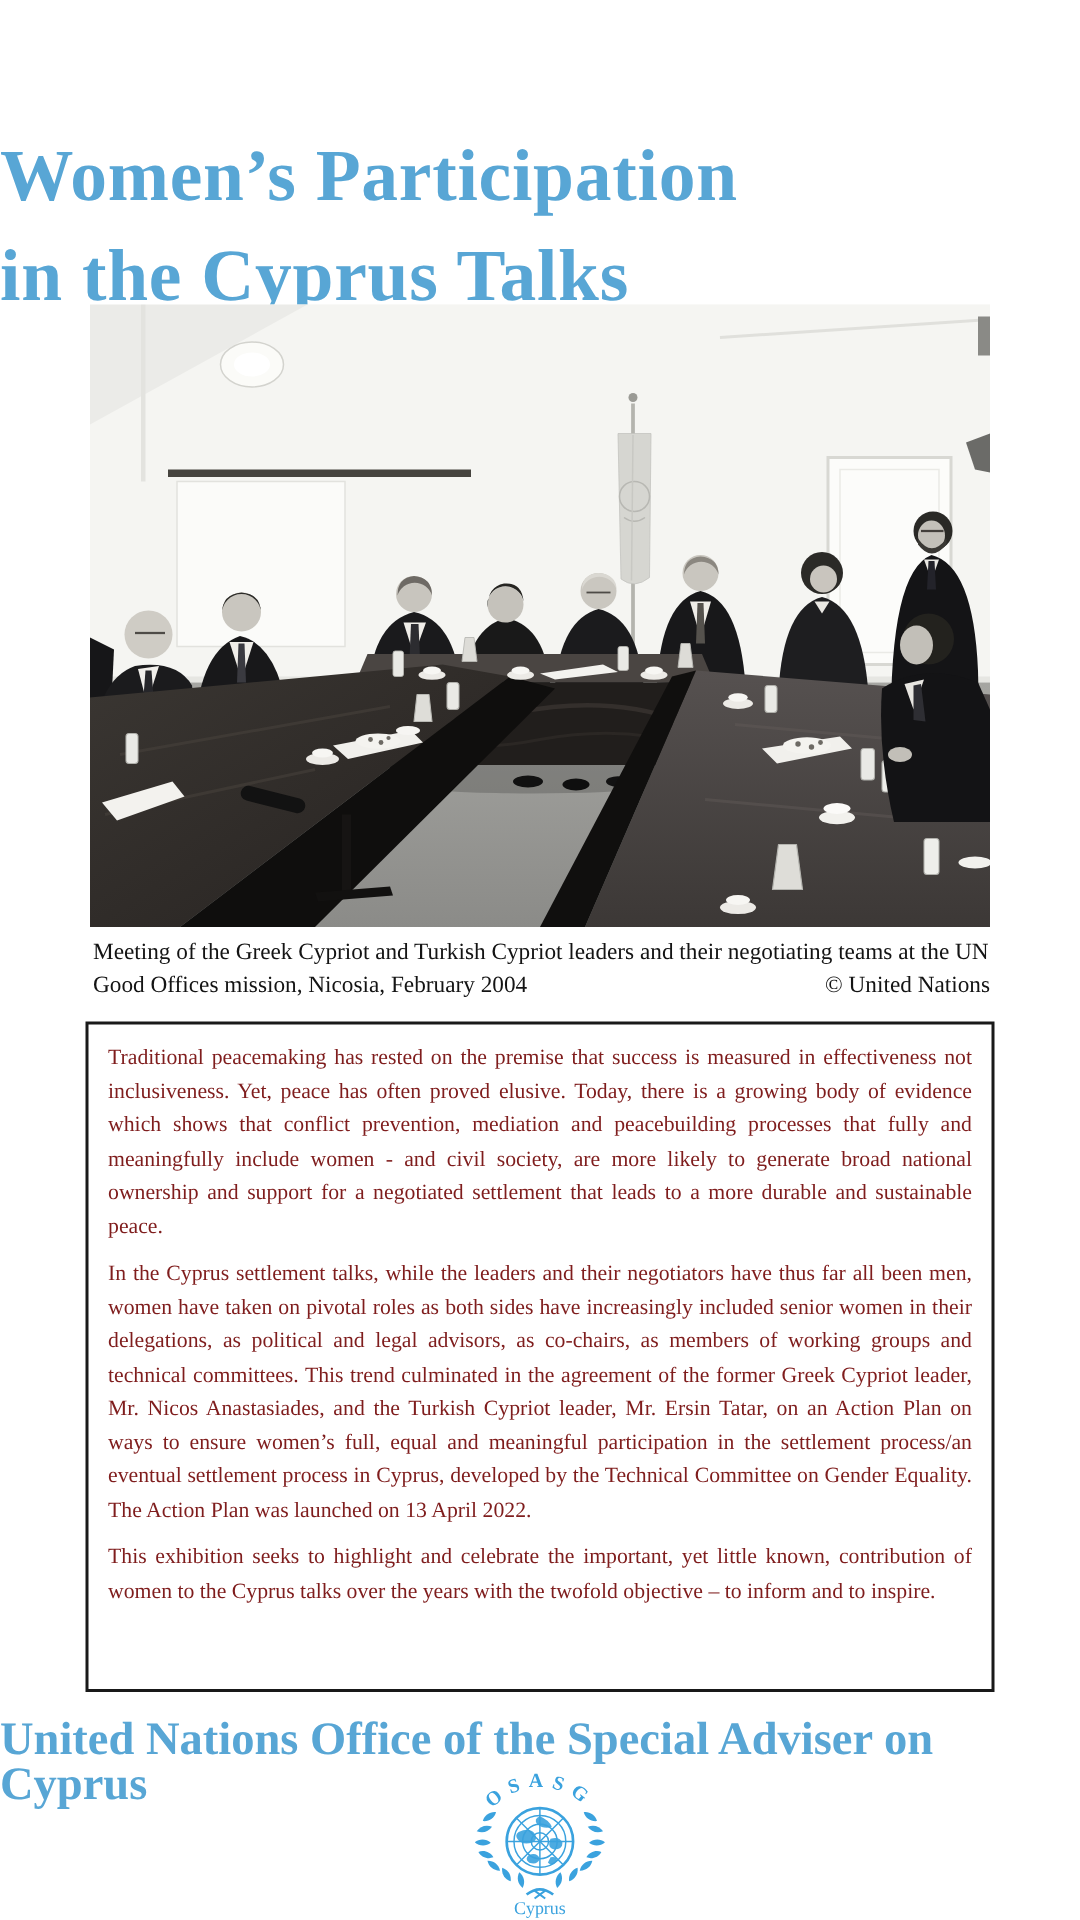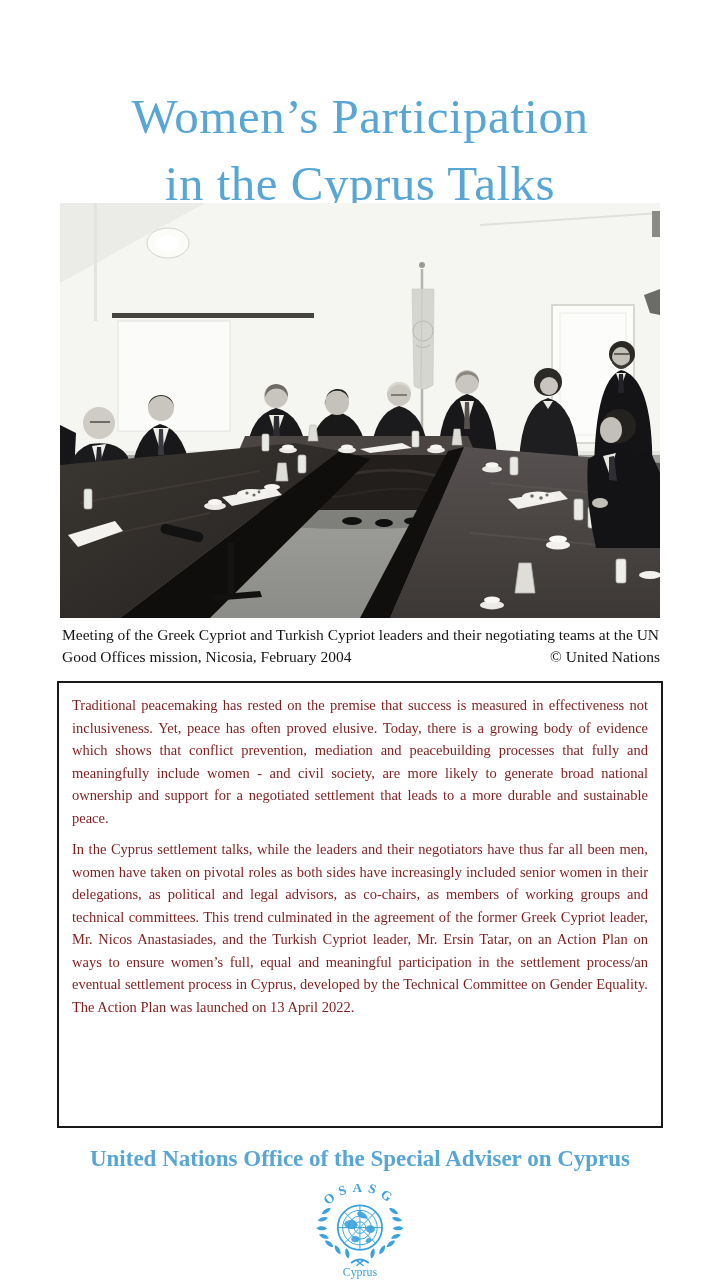--- a/index.html
+++ b/index.html
@@ -2,44 +2,44 @@
 <html><head>
 <meta charset="utf-8">
 <style>
   html,body{margin:0;padding:0;}
   body{
     width:720px;height:1280px;position:relative;overflow:hidden;
     background:#ffffff;color:#1b1b1b;
     font-family:"Liberation Serif", serif;
   }
   .title{
-    position:absolute;top:50px;left:0;width:720px;text-align:center;
-    color:#58a6d5;font-weight:normal;font-size:49px;line-height:67px;
+    position:absolute;top:50px;left:0;width:720px;
+    color:#58a6d5;font-weight:bold;font-size:49px;line-height:67px;
     letter-spacing:.5px;
   }
   .photo-wrap{
     position:absolute;top:203px;left:60px;width:600px;height:415px;
     background:#f5f5f2;
   }
   .photo-wrap svg{display:block;width:600px;height:415px;}
   .caption{
     position:absolute;top:624px;left:62px;width:598px;
     font-size:15.5px;line-height:22px;color:#141414;
   }
   .credit{position:absolute;right:0;bottom:0;font-family:Liberation Serif, serif;}
   .intro-box{
     position:absolute;top:681px;left:57px;width:606px;height:447px;
     box-sizing:border-box;border:2px solid #191919;
     padding:11px 13px;overflow:hidden;
     font-size:14.5px;line-height:22.5px;text-align:justify;color:#7f1d1d;
   }
   .intro-box p{margin:0 0 9px 0;}
   .org{
-    position:absolute;top:1144px;left:0;width:720px;text-align:center;
-    color:#58a6d5;font-weight:bold;font-size:23px;line-height:30px;
+    position:absolute;top:1144px;left:0;width:720px;
+    color:#58a6d5;font-weight:bold;font-size:31px;line-height:30px;
   }
   .logo-wrap{
     position:absolute;top:1178px;left:0;width:720px;text-align:center;
   }
   .logo-wrap svg{height:101px;}
 </style>
 </head>
 <body>
 
 <h1 class="title">
@@ -229,20 +229,21 @@
 </div>
 
 <div class="caption">
   <span>Meeting of the Greek Cypriot and Turkish Cypriot leaders and their negotiating teams at the UN Good Offices mission, Nicosia, February 2004</span>
   <span class="credit">© United Nations</span>
 </div>
 
 <div class="intro-box">
   <p>Traditional peacemaking has rested on the premise that success is measured in effectiveness not inclusiveness. Yet,  peace has often proved elusive. Today, there is a growing body of evidence which shows that conflict prevention, mediation and peacebuilding processes that fully and meaningfully include women - and civil society, are more likely to generate broad national ownership and support for a negotiated settlement that leads to a more durable and sustainable peace.</p>
   <p>In the Cyprus settlement talks, while the leaders and their negotiators have thus far all been men, women have taken on pivotal roles as both sides have increasingly included senior women in their delegations, as political and legal advisors, as co-chairs, as members of working groups and technical committees. This trend culminated in the agreement of the former Greek Cypriot leader, Mr. Nicos Anastasiades, and the Turkish Cypriot leader, Mr. Ersin Tatar, on an Action Plan on ways to ensure women’s full, equal and meaningful participation in the settlement process/an eventual settlement process in Cyprus, developed by the Technical Committee on Gender Equality. The Action Plan was launched on 13 April 2022.</p>
+  <p>This exhibition seeks to highlight and celebrate the important, yet little known, contribution of women to the Cyprus talks over the years with the twofold objective – to inform and to inspire.</p>
 </div>
 
 <div class="org">United Nations Office of the Special Adviser on Cyprus</div>
 
 <div class="logo-wrap">
 <svg viewBox="0 0 124 114" xmlns="http://www.w3.org/2000/svg">
   <defs>
     <path id="osasgArc" d="M 24,34 A 48,48 0 0 1 100,34" fill="none"></path>
     <path id="leaf" d="M0,0 C3,-3.5 3,-8.5 0,-12 C-3,-8.5 -3,-3.5 0,0 Z"></path>
   </defs>

